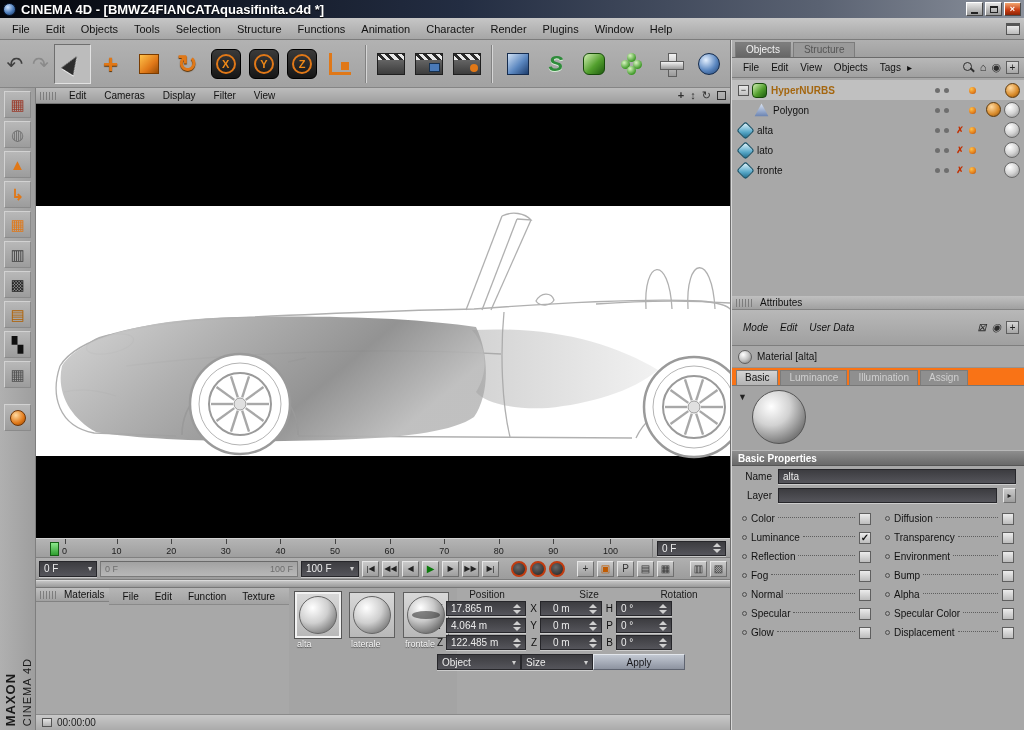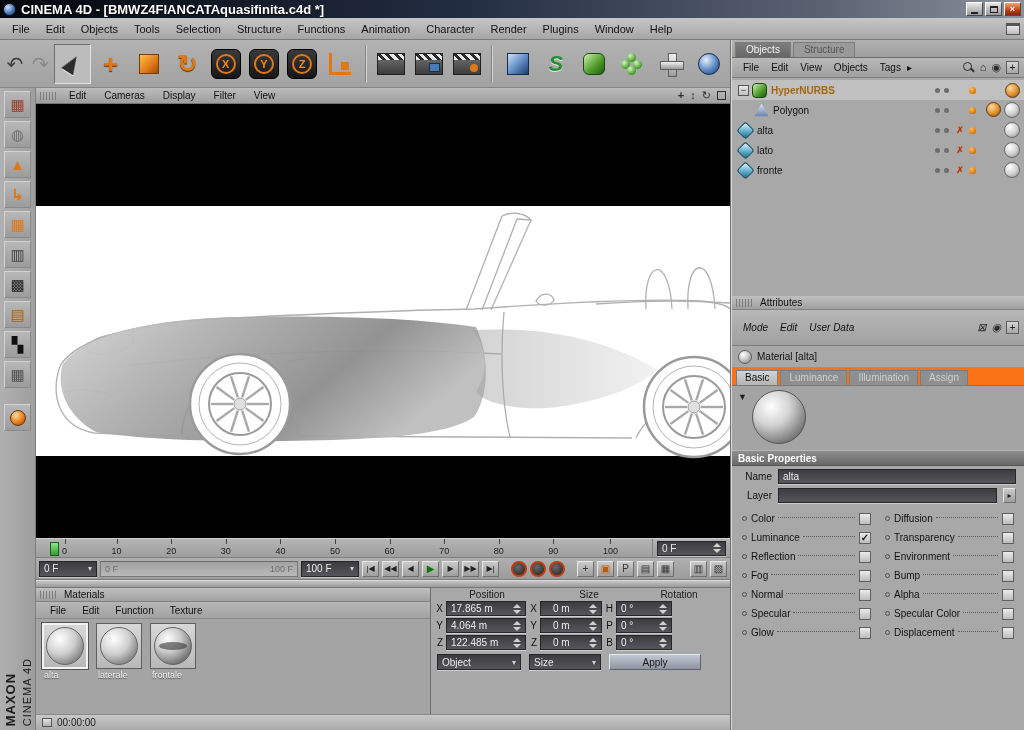--- a/index.html
+++ b/index.html
@@ -110,39 +110,39 @@
   .mbtn{width:17px;height:16px;background:linear-gradient(#cacaca,#9e9e9e);border:1px solid #6f6f6f;border-top-color:#e6e6e6;border-left-color:#e6e6e6;display:flex;align-items:center;justify-content:center;font-size:10px;color:#333;line-height:1;}
   .mbtn.orange{color:#c05a00;}
 
   .gapstrip{height:8px;background:linear-gradient(#c4c4c4,#9a9a9a);border-top:1px solid #dadada;border-bottom:1px solid #777;}
 
   
   .panels{height:126px;display:flex;min-height:0;}
   .phead{height:14px;background:linear-gradient(#c0c0c0,#a0a0a0);border-bottom:1px solid #828282;display:flex;align-items:center;gap:4px;padding:0 4px;font-size:10px;}
   .pmenu{height:17px;background:linear-gradient(#b6b6b6,#a2a2a2);border-bottom:1px solid #8a8a8a;display:flex;align-items:center;gap:0;padding:0 6px;font-size:10px;}
   .pmenu span{padding:0 8px;}
-  .matpanel{width:395px;display:flex;flex-direction:column;border-right:1px solid #6f6f6f;}
+  .matpanel{width:395px;display:flex;flex-direction:row;border-right:1px solid #6f6f6f;}
   .matlist{flex:1;display:flex;gap:6px;padding:4px 6px 2px;background:#a4a4a4;align-items:flex-start;}
   .mat{width:48px;display:flex;flex-direction:column;}
   .matthumb{width:46px;height:46px;background:linear-gradient(#d8d8d8,#b8b8b8);border:1px solid #5f5f5f;display:flex;align-items:center;justify-content:center;}
   .mat.sel .matthumb{border:2px solid #f2f2f2;outline:1px solid #555;}
   .msphere{width:38px;height:38px;border-radius:50%;background:radial-gradient(circle at 35% 30%,#ffffff,#cfcfcf 45%,#7e7e7e 80%,#555);border:1px solid #666;}
   .msphere.band{background:radial-gradient(circle at 35% 30%,#fff,#c8c8c8 40%,#6f6f6f 78%,#4a4a4a);position:relative;}
   .msphere.band::after{content:"";position:absolute;left:4px;top:14px;width:28px;height:8px;border-radius:50%;background:rgba(40,40,40,.55);}
   .matname{font-size:9px;color:#f4f4f4;text-shadow:0 1px 1px #4a4a4a;padding:1px 0 0 2px;}
 
   .coordpanel{flex:1;display:flex;flex-direction:column;}
   .coordhead{display:flex;font-size:10px;padding:1px 0 0 0;color:#1a1a1a;}
   .coordhead span:nth-child(1){width:112px;text-align:center;}
   .coordhead span:nth-child(2){width:92px;text-align:center;}
   .coordhead span:nth-child(3){width:88px;text-align:center;}
   .crow{display:flex;align-items:center;gap:3px;padding:1px 4px;}
   .crow .cl{width:8px;font-size:10px;text-align:right;}
   .crow .fld.p{width:80px;} .crow .fld.s{width:62px;padding-left:12px;} .crow .fld.r{width:56px;}
-  .cfoot{display:flex;align-items:flex-end;gap:8px;padding:3px 6px 0;}
+  .cfoot{display:flex;align-items:flex-end;padding:3px 6px 0;}
   .cfoot .dd.obj{width:84px;} .cfoot .dd.siz{width:72px;}
   .applybtn{width:92px;height:16px;background:linear-gradient(#c2c8d2,#8d93a0);border:1px solid #5f6470;border-top-color:#e2e6ec;border-left-color:#e2e6ec;display:flex;align-items:center;justify-content:center;font-size:10px;color:#16161a;}
 
   .status{height:16px;background:linear-gradient(#c8c8c8,#aaaaaa);border-top:1px solid #8a8a8a;display:flex;align-items:center;gap:5px;padding:0 6px;font-size:10px;color:#222;}
   .minibox{width:10px;height:9px;border:1px solid #555;background:linear-gradient(#e4e4e4,#b0b0b0);}
 
   
   .rpanel{flex:1;display:flex;flex-direction:column;background:#a8a8a8;border-left:1px solid #d8d8d8;min-width:0;}
   .rtabs{height:18px;display:flex;align-items:flex-end;gap:2px;padding:2px 3px 0;background:linear-gradient(#b0b0b0,#a0a0a0);border-bottom:1px solid #6a6a6a;}
   .rtab{padding:1px 10px 2px;font-size:10px;border:1px solid #7c7c7c;border-bottom:none;}

